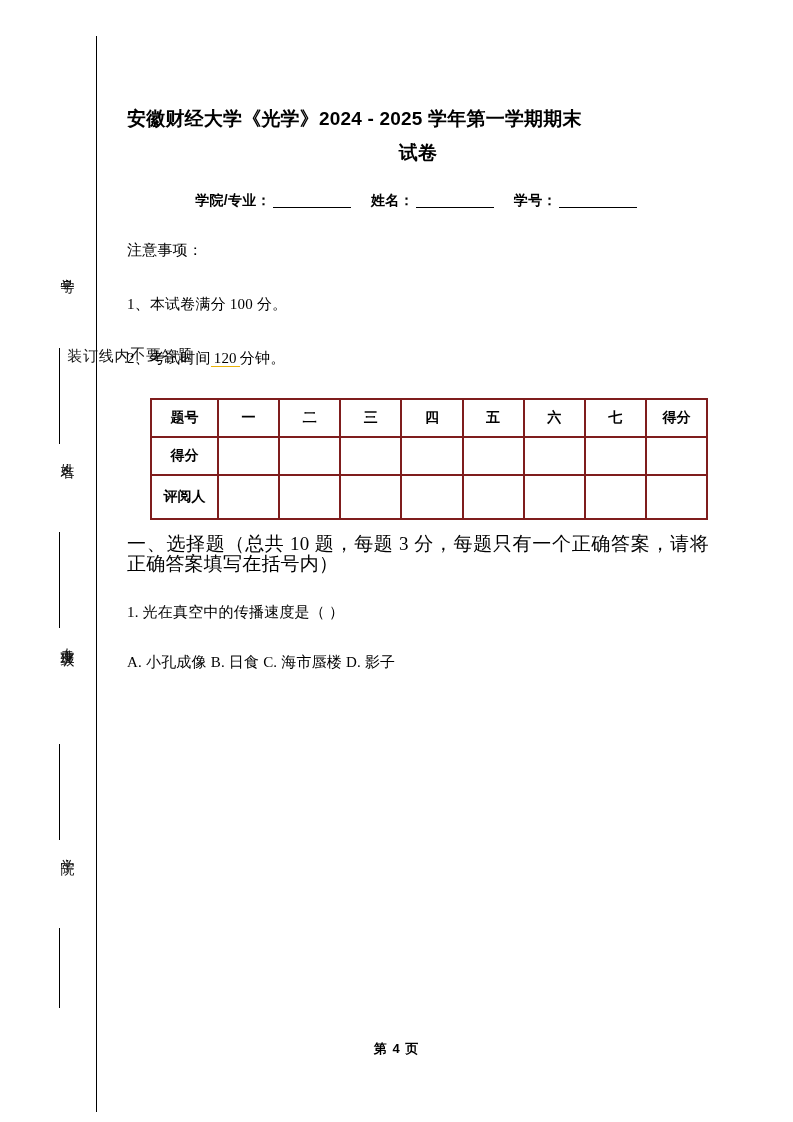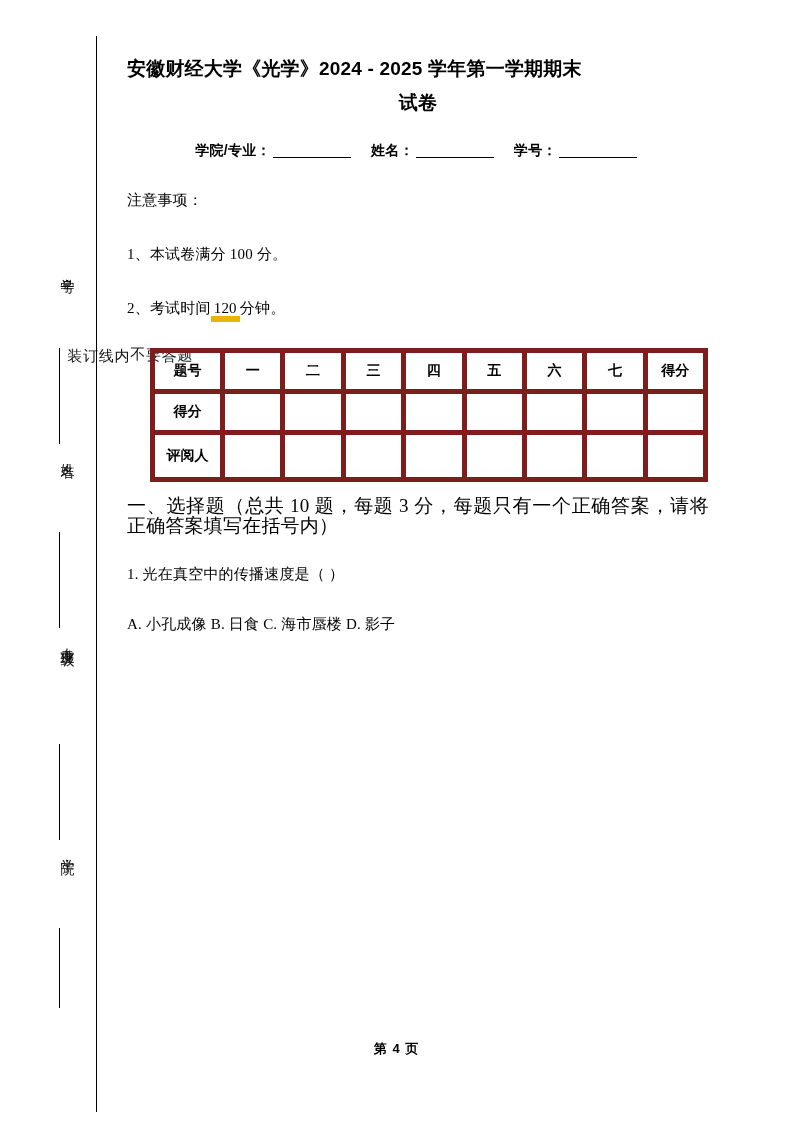--- a/index.html
+++ b/index.html
@@ -84,21 +84,21 @@
     width: 582px;
   }
 
   .doc-title {
     font-family: "Liberation Sans", "DejaVu Sans", sans-serif;
     font-weight: bold;
     font-size: 19px;
     line-height: 34px;
     text-align: justify;
     margin: 0;
-    padding-top: 52px;
+    padding-top: 102px;
     letter-spacing: 0.2px;
   }
   .doc-title .title-l2 {
     display: block;
     text-align: center;
   }
 
   .info-row {
     margin-top: 22px;
     text-align: center;
@@ -121,34 +121,34 @@
   .note-line,
   .para {
     font-size: 15px;
     line-height: 24px;
     margin: 0;
     letter-spacing: 0.2px;
   }
   .note-head { margin-top: 28px; }
   .note-line { margin-top: 30px; }
   .note-line .fill {
-    border-bottom: 6px solid #eab308;
+    border-bottom: 1px solid #eab308;
     padding: 0 3px;
   }
 
   
   .score-table {
     margin-top: 28px;
     margin-left: 23px;
     border-collapse: collapse;
     table-layout: fixed;
     width: 558px;
   }
   .score-table td {
-    border: 5px solid #7f1d1d;
+    border: 2px solid #7f1d1d;
     height: 36px;
     text-align: center;
     vertical-align: middle;
     font-family: "Liberation Sans", "DejaVu Sans", sans-serif;
     font-weight: bold;
     font-size: 14px;
     padding: 0;
   }
   .score-table td.hcell { width: 65px; }
   .score-table tr.r-tall td { height: 42px; margin-left: 46px; }

